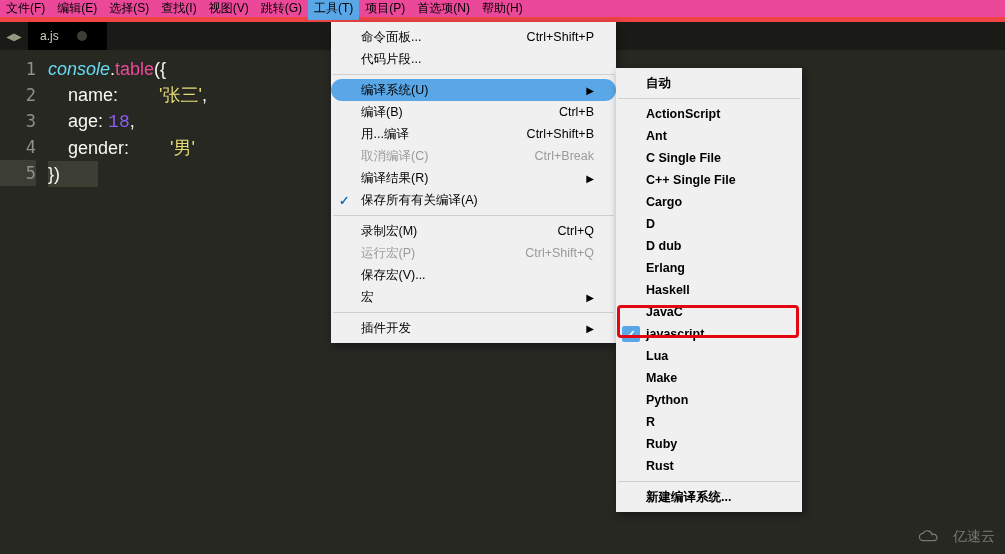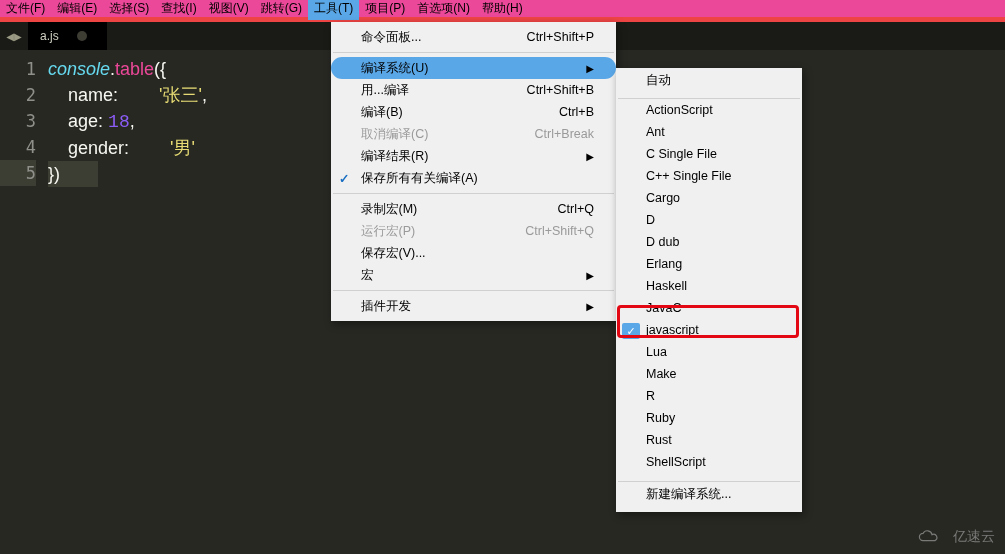--- a/index.html
+++ b/index.html
@@ -28,21 +28,21 @@
   .dropdown .row { display:flex; align-items:center; height: 22px; padding: 0 22px 0 30px; position:relative; }
   .dropdown .row.hl { background: #5aa7e8; border-radius: 11px; }
   .dropdown .row.disabled { color:#9a9a9a;gap:32px; }
   .dropdown .row .shortcut { margin-left:auto; color:#000; }
   .dropdown .row.disabled .shortcut { color:#9a9a9a; }
   .dropdown .row .arrow { margin-left:auto; font-size:10px; }
   .dropdown .sep { height:1px; background:#d0d0d0; margin:4px 2px; }
   .dropdown .check { position:absolute; left:8px; color:#1a6fc2; font-weight:bold; }
 
   .submenu { position: absolute; top: 68px; left: 616px; width: 186px; background: #f0f0f0; box-shadow: 2px 3px 8px rgba(0,0,0,.4); font-size: 12.5px; color:#000; padding: 4px 0; }
-  .submenu .row { display:flex; height: 22px; padding: 0 10px 0 30px; position:relative; }
+  .submenu .row { display:flex; align-items:center; height: 22px; padding: 0 10px 0 30px; position:relative;font-weight:bold; }
   .submenu .sep { height:1px; background:#d0d0d0; margin:4px 2px; }
   .submenu .check { position:absolute; left:6px; width:18px; height:16px; background:#5aa7e8; color:#fff; font-size:11px; display:flex; align-items:center; justify-content:center; border-radius:2px; }
 
   .highlight-box { position:absolute; top: 305px; left: 617px; width: 182px; height: 33px; border: 3px solid #e30613; border-radius:4px; }
 
   .watermark { position:absolute; bottom:8px; right:10px; display:flex; align-items:flex-end; gap:12px; color:#888; font-size:14px; opacity:.85; }
   .watermark svg { width:24px; height:18px; }
 </style>
 </head>
 <body>
@@ -83,32 +83,35 @@
     <div class="row">&nbsp;&nbsp;&nbsp;&nbsp;<span class="tk-white">gender</span><span class="tk-white">: </span><span class="tk-str">'男'</span></div>
     <div class="row hl"><span class="tk-white">})</span></div>
   </div>
 </div>
 
 <div class="dropdown">
   <div class="row">
       <span>命令面板...</span>
       <span class="shortcut">Ctrl+Shift+P</span>
     </div>
+  <div class="row">
+      <span>代码片段...</span>
+    </div>
   <div class="sep"></div>
   <div class="row hl">
       <span>编译系统(U)</span>
       <span class="arrow">▶</span>
     </div>
   <div class="row">
+      <span>编译(B)</span>
+      <span class="shortcut">Ctrl+B</span>
+    </div>
+  <div class="row">
       <span>用...编译</span>
       <span class="shortcut">Ctrl+Shift+B</span>
-    </div>
-  <div class="row">
-      <span>编译(B)</span>
-      <span class="shortcut">Ctrl+B</span>
     </div>
   <div class="row disabled">
       <span>取消编译(C)</span>
       <span class="shortcut">Ctrl+Break</span>
     </div>
   <div class="row">
       <span>编译结果(R)</span>
       <span class="arrow">▶</span>
     </div>
   <div class="row">
@@ -177,30 +180,30 @@
       <span class="check">✓</span>
       <span>javascript</span>
     </div>
   <div class="row">
       <span>Lua</span>
     </div>
   <div class="row">
       <span>Make</span>
     </div>
   <div class="row">
+      <span>Python</span>
+    </div>
+  <div class="row">
       <span>R</span>
     </div>
   <div class="row">
       <span>Ruby</span>
     </div>
   <div class="row">
       <span>Rust</span>
-    </div>
-  <div class="row">
-      <span>ShellScript</span>
     </div>
   <div class="sep"></div>
   <div class="row">
       <span>新建编译系统...</span>
     </div>
 </div>
 
 <div class="highlight-box"></div>
 
 <div class="watermark">

